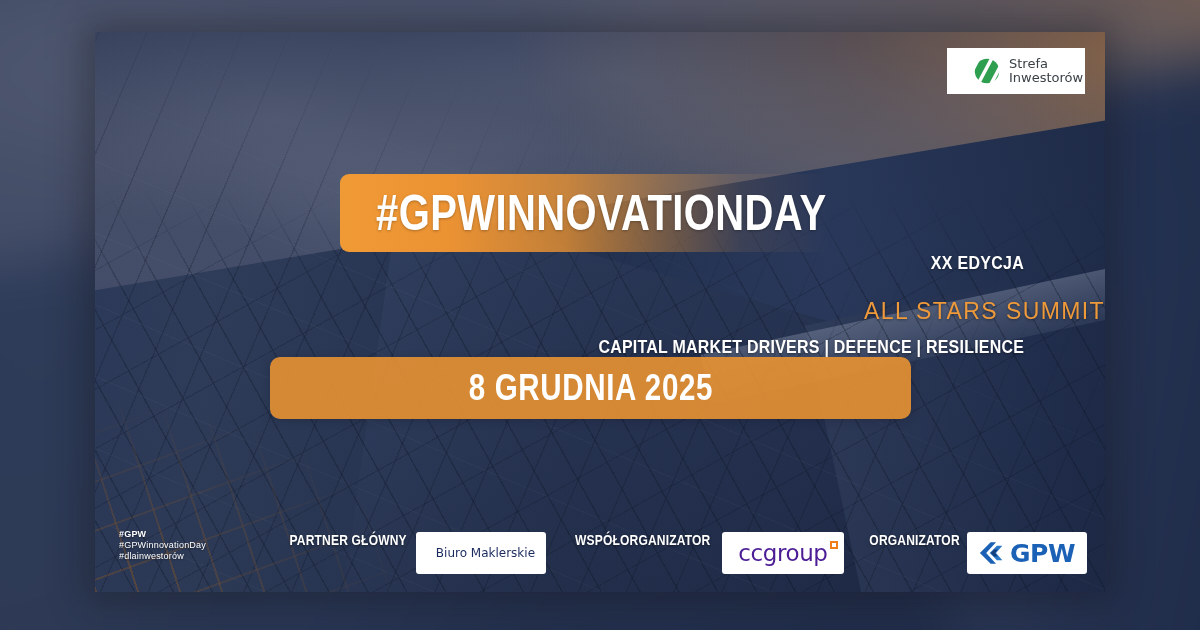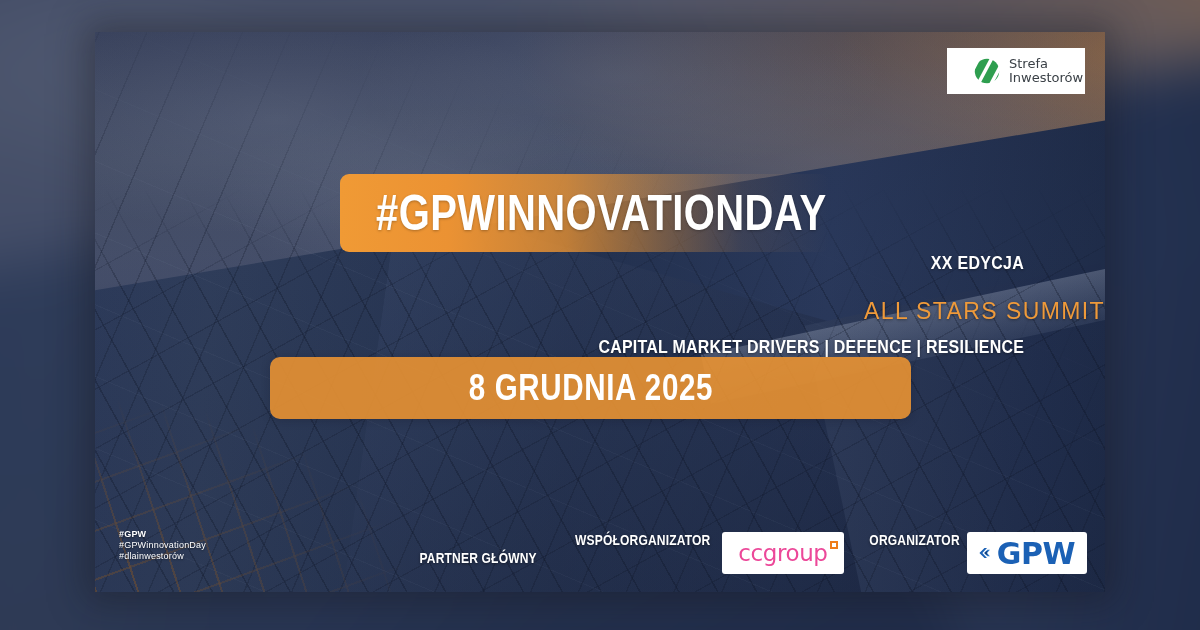--- a/index.html
+++ b/index.html
@@ -298,34 +298,34 @@
 
   .pko-text {
     font-family: "DejaVu Sans", sans-serif;
     font-size: 12px;
     color: #1b2a5e;
     white-space: nowrap;
   }
   .cc-text {
     font-family: "DejaVu Sans", sans-serif;
     font-size: 23px;
-    color: #ec4899;
+    color: #4c1d95;
     letter-spacing: -0.4px;
     position: relative;
   }
   .cc-sq {
     position: absolute;
     right: -10px; top: 1px;
     width: 8px; height: 8px;
     border: 2px solid #ef7d1a;
   }
   .gpw-text {
     font-family: "DejaVu Sans", sans-serif;
     font-weight: bold;
-    font-size: 30px;
+    font-size: 25px;
     color: #1b61b5;
     letter-spacing: -0.5px;
   }
 </style>
 </head>
 <body>
 
 <div class="stage">
 
   <div class="backdrop">
@@ -395,20 +395,30 @@
         <div class="h1">#GPW</div>
         <div>#GPWinnovationDay</div>
         <div>#dlainwestorów</div>
       </div>
     </div>
 
     <div class="sponsors">
 
       <div class="sponsor">
         <div class="sponsor-label">PARTNER GŁÓWNY</div>
+        <div class="logo-card logo-pko">
+          <svg width="26" height="30" viewBox="0 0 26 30">
+            <circle cx="13" cy="4" r="3.6" fill="#e3001b"></circle>
+            <ellipse cx="13" cy="12.5" rx="9.5" ry="3" fill="#1b2a5e"></ellipse>
+            <rect x="3.5" y="12.5" width="19" height="12" fill="#1b2a5e"></rect>
+            <ellipse cx="13" cy="24.5" rx="9.5" ry="3" fill="#1b2a5e"></ellipse>
+            <text x="13" y="22" font-family="DejaVu Sans, sans-serif" font-size="9" font-weight="bold" fill="#ffffff" text-anchor="middle">PKO</text>
+          </svg>
+          <span class="pko-text">Biuro Maklerskie</span>
+        </div>
       </div>
 
       <div class="sponsor">
         <div class="sponsor-label">WSPÓŁORGANIZATOR</div>
         <div class="logo-card logo-cc">
           <span class="cc-text">
             <span>ccgroup</span>
             <span class="cc-sq"></span>
           </span>
         </div>

